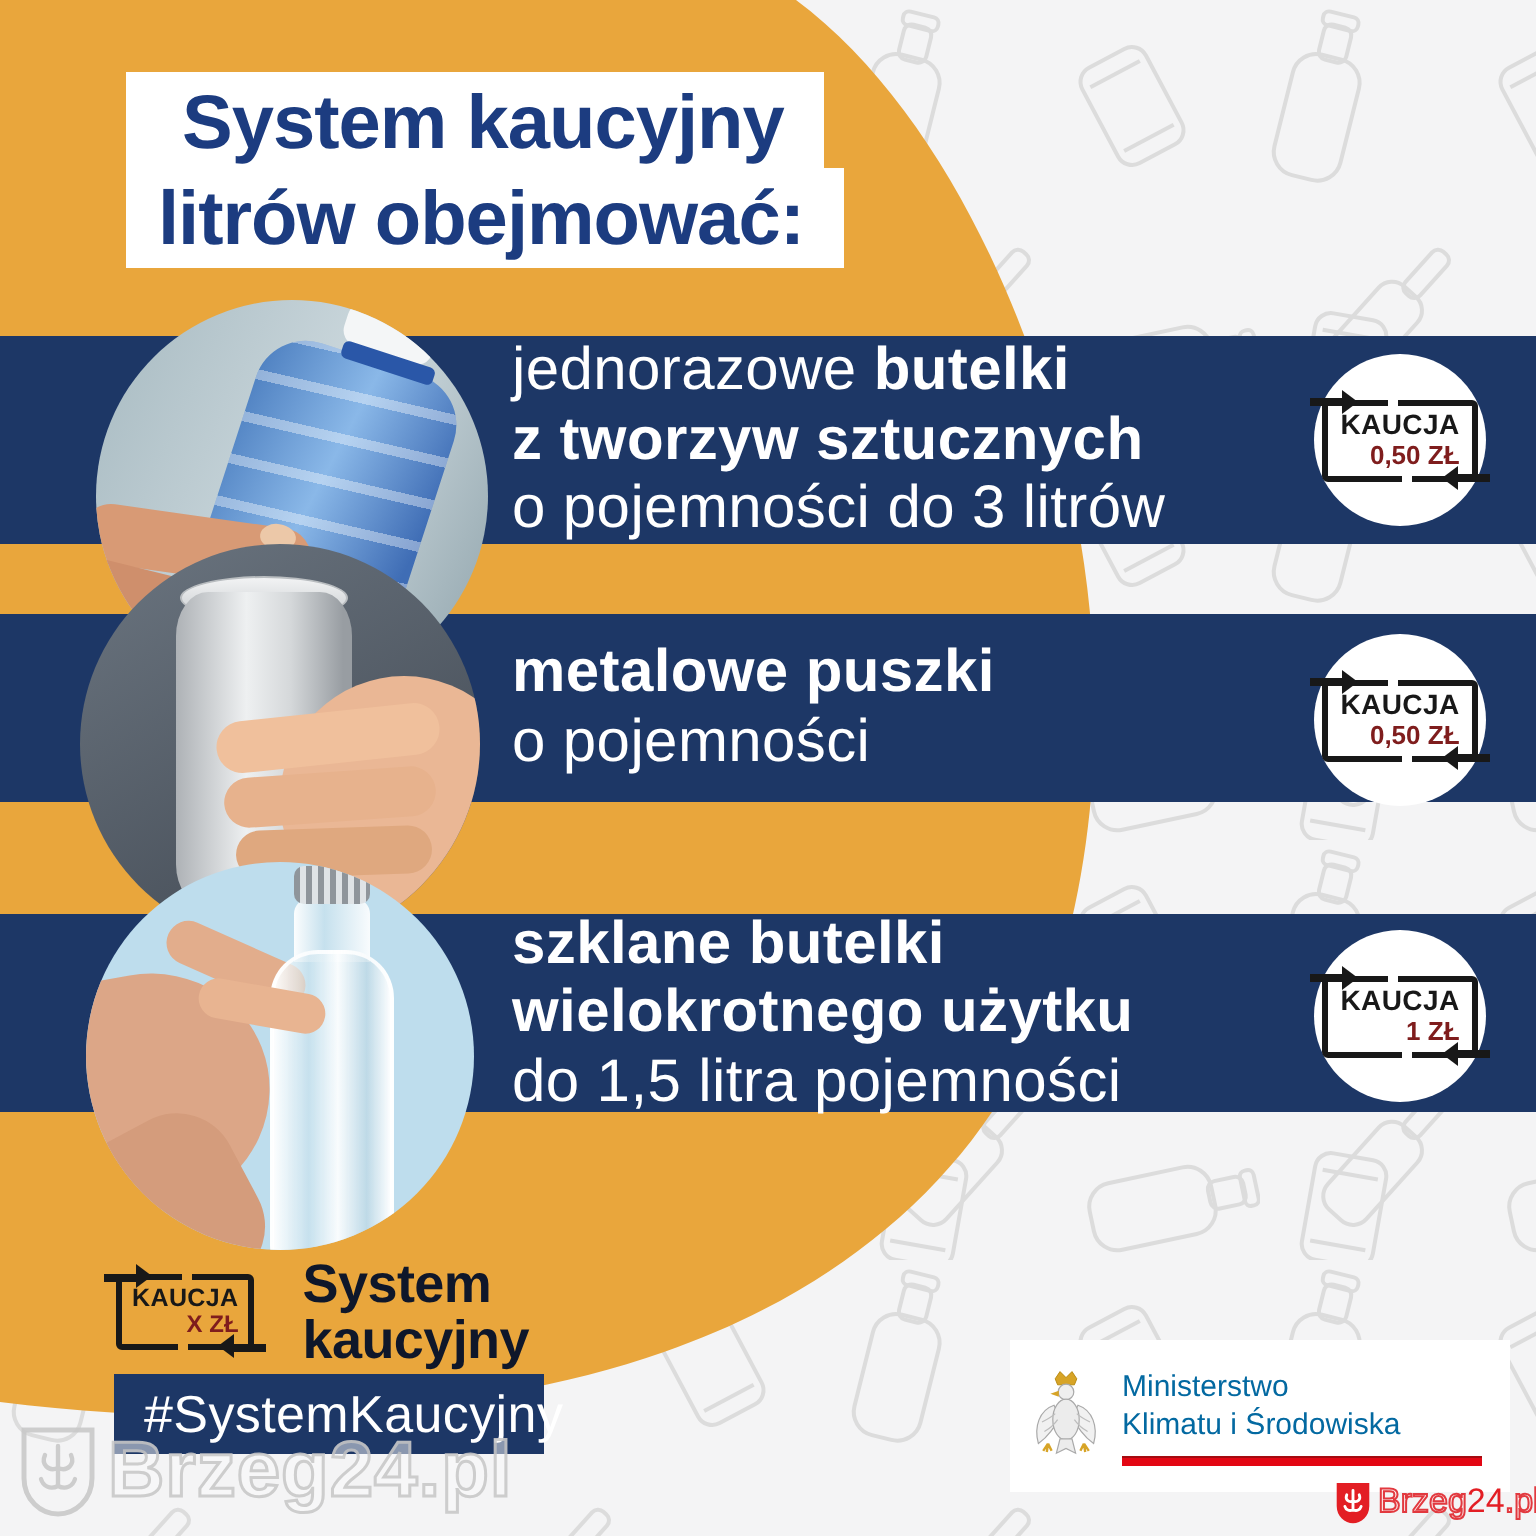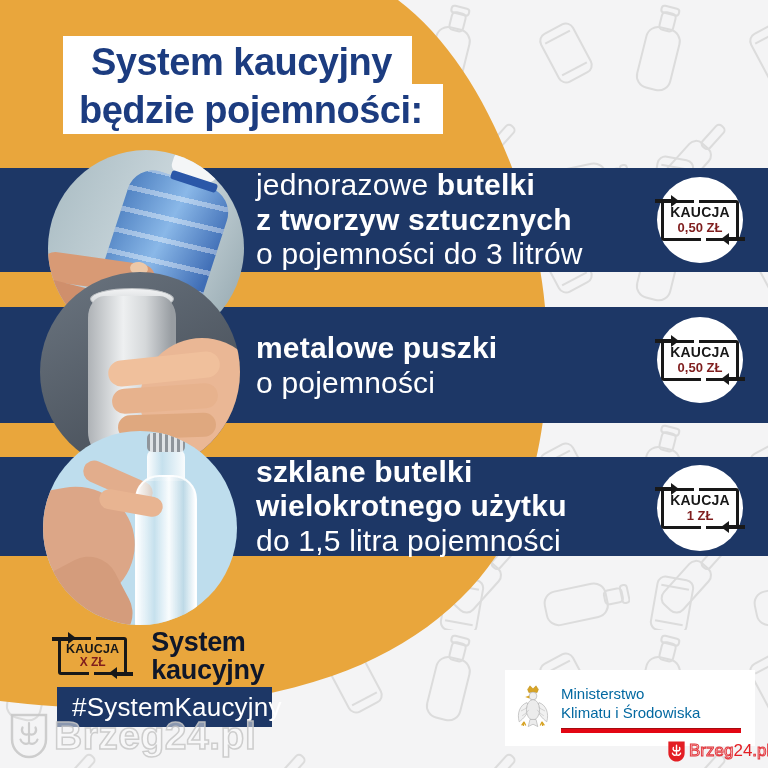--- a/index.html
+++ b/index.html
@@ -15,31 +15,31 @@
 
   
   .title-wrap{position:absolute;left:63px;top:36px;z-index:7;}
   .title-line{display:table;background:#fff;padding:4px 20px 2px 16px;}
   .title-line.first{padding-bottom:0;padding-left:28px;}
   .title-line span{font-size:38px;font-weight:800;color:#1c3c80;line-height:44px;letter-spacing:-0.5px;}
 
   
   .band{position:absolute;left:0;width:768px;background:#1d3766;z-index:2;}
   .band1{top:168px;height:104px;}
-  .band2{top:307px;height:116px;}
+  .band2{top:307px;height:94px;}
   .band3{top:457px;height:99px;}
   .band-text{position:absolute;left:256px;top:50%;transform:translateY(-50%);
              color:#fff;font-size:30px;line-height:34.5px;white-space:nowrap;letter-spacing:0.2px;}
   .band-text b{font-weight:800;}
 
   
   .badge{position:absolute;left:657px;width:86px;height:86px;background:#fff;border-radius:50%;
          z-index:6;display:flex;align-items:center;justify-content:center;}
   .badge.b1{top:177px;} .badge.b2{top:317px;} .badge.b3{top:465px;}
-  .kbox{position:relative;border:3px solid #181818;border-radius:3px;padding:2px 6px 3px;text-align:center;background:transparent;}
+  .kbox{position:relative;border:3px solid #181818;border-radius:3px;padding:2px 6px 3px;text-align:right;background:transparent;}
   .kl1{font-size:14px;font-weight:700;color:#181818;line-height:15px;letter-spacing:0.2px;}
   .kl2{font-size:13px;font-weight:700;color:#7f1d1d;line-height:15px;}
   .arr{position:absolute;background:#181818;height:4px;width:16px;}
   .arr-t{top:-3.5px;left:-9px;}
   .arr-t::after{content:'';position:absolute;left:16px;top:-4.5px;width:0;height:0;
     border-left:8px solid #181818;border-top:6.5px solid transparent;border-bottom:6.5px solid transparent;}
   .arr-b{bottom:-3.5px;right:-9px;}
   .arr-b::after{content:'';position:absolute;right:16px;top:-4.5px;width:0;height:0;
     border-right:8px solid #181818;border-top:6.5px solid transparent;border-bottom:6.5px solid transparent;}
   .gap-t{position:absolute;top:-4px;left:30px;width:5px;height:6px;background:#fff;}
@@ -154,21 +154,21 @@
 
   <svg class="blob" width="768" height="768" viewBox="0 0 768 768">
     <path d="M0,0 L398,0 C468,52 518,158 538,258 C554,340 550,432 522,506 C492,584 424,644 332,676 C232,711 104,714 0,701 Z" fill="#e9a63c"></path>
   </svg>
 
   <div class="title-wrap">
     <div class="title-line first">
         <span>System kaucyjny</span>
       </div>
     <div class="title-line">
-        <span>będzie pojemności:</span>
+        <span>litrów obejmować:</span>
       </div>
   </div>
 
   <div class="band band1">
     <div class="band-text">
       <div><span>jednorazowe </span><b>butelki</b></div>
       <div><b>z tworzyw sztucznych</b></div>
       <div><span>o pojemności do 3 litrów</span></div>
     </div>
   </div>

